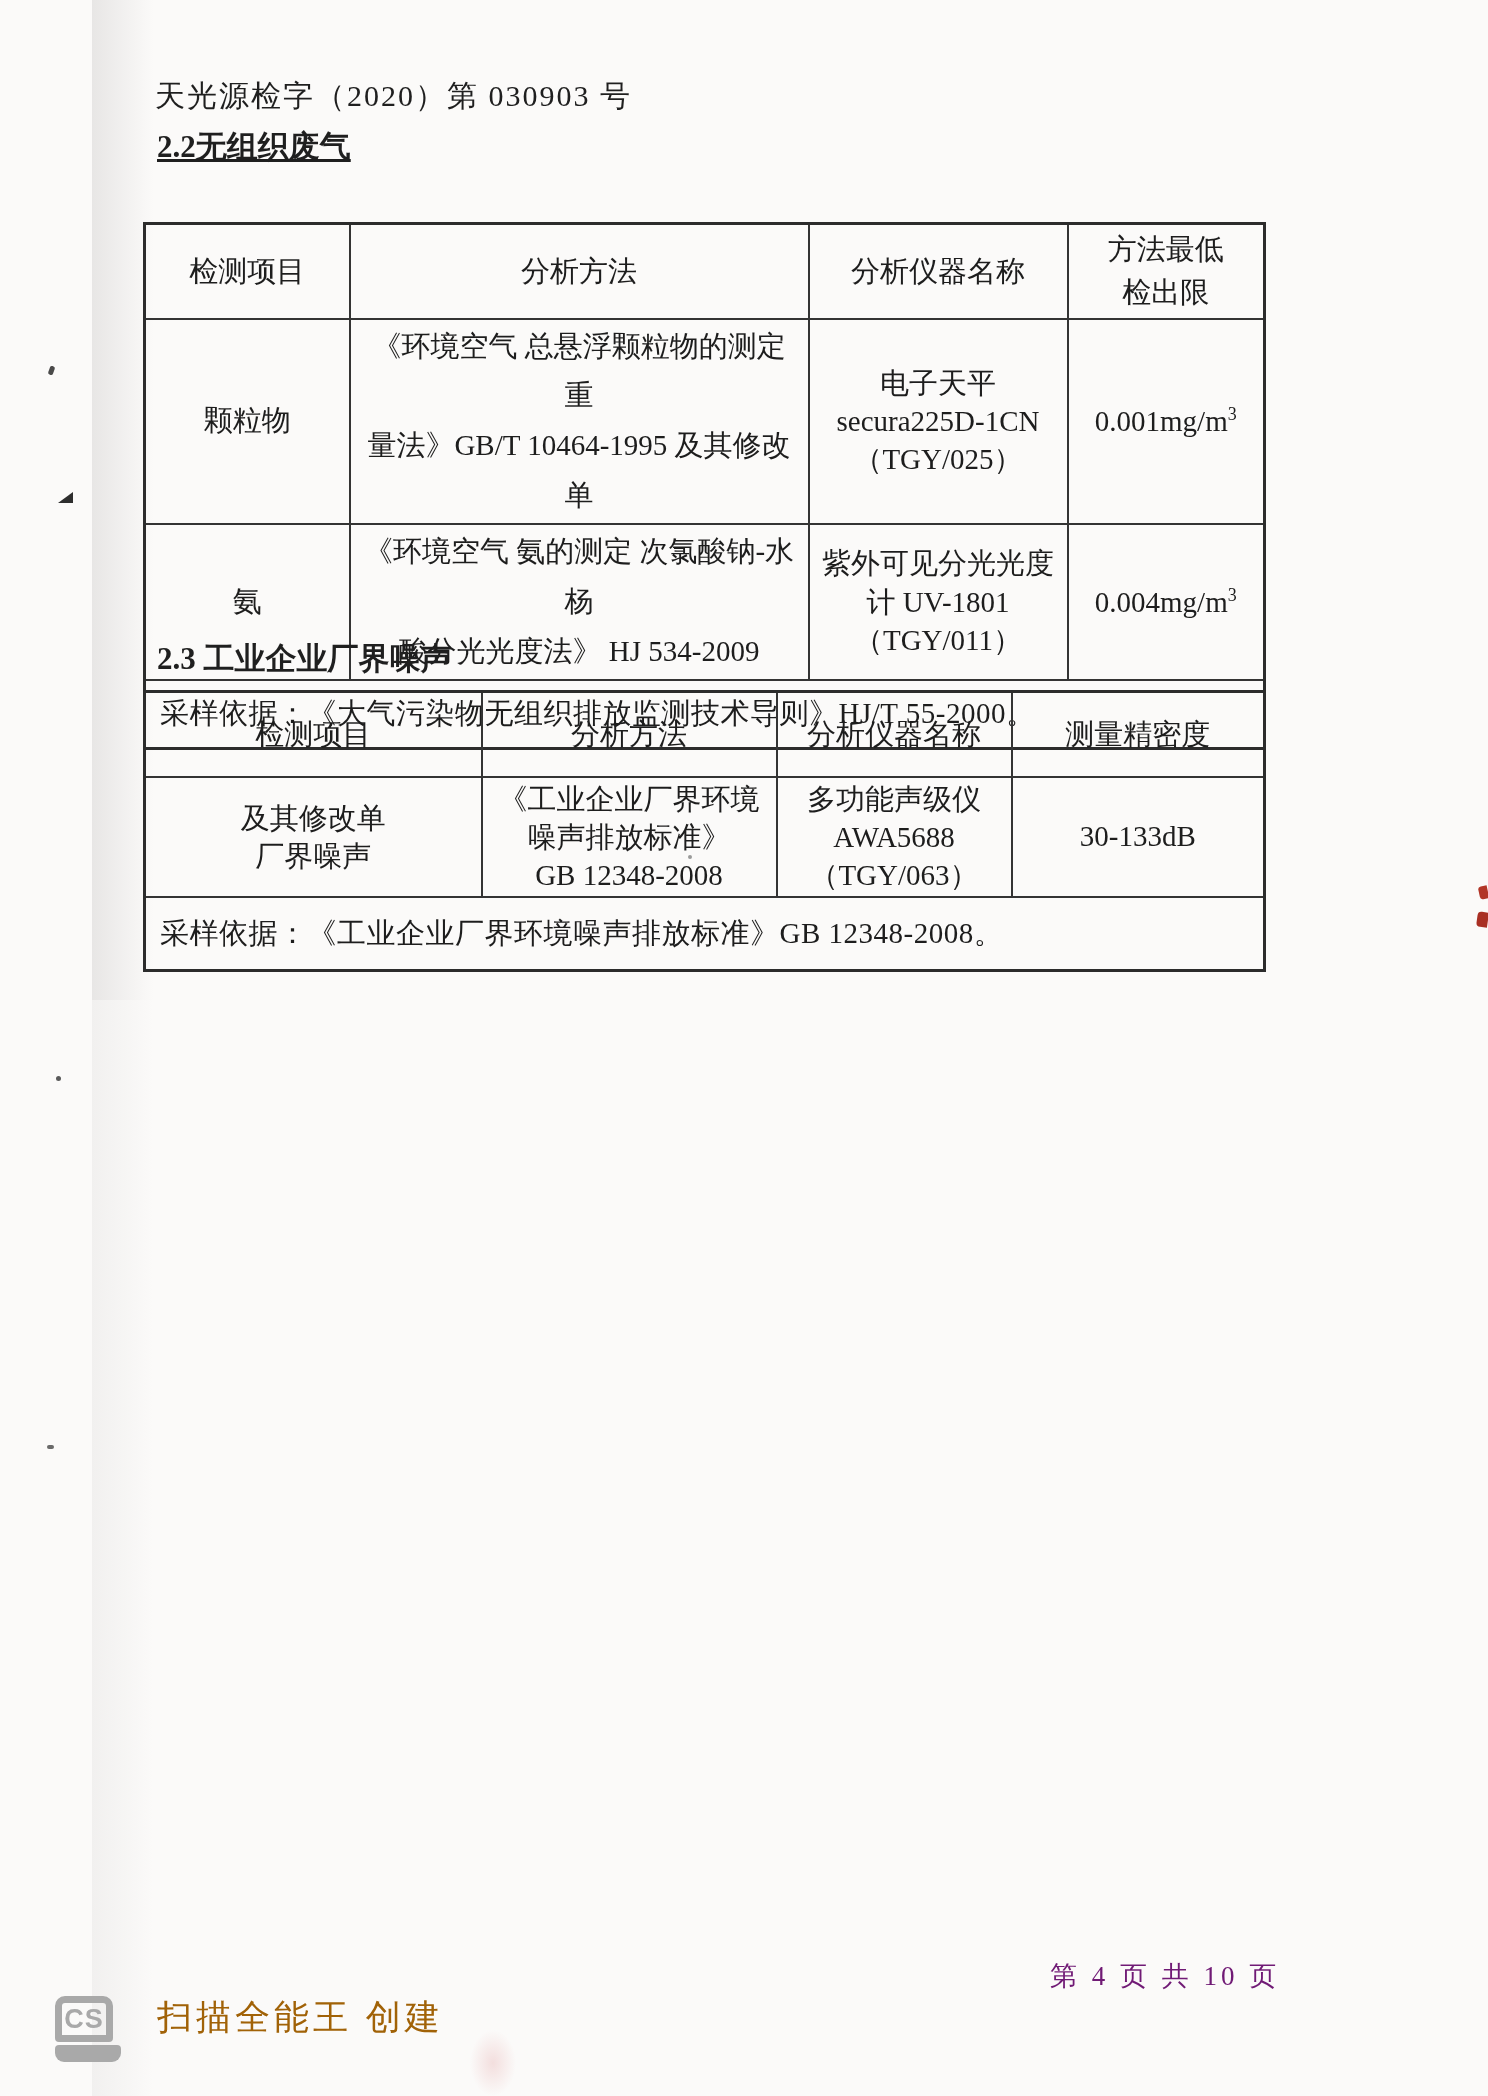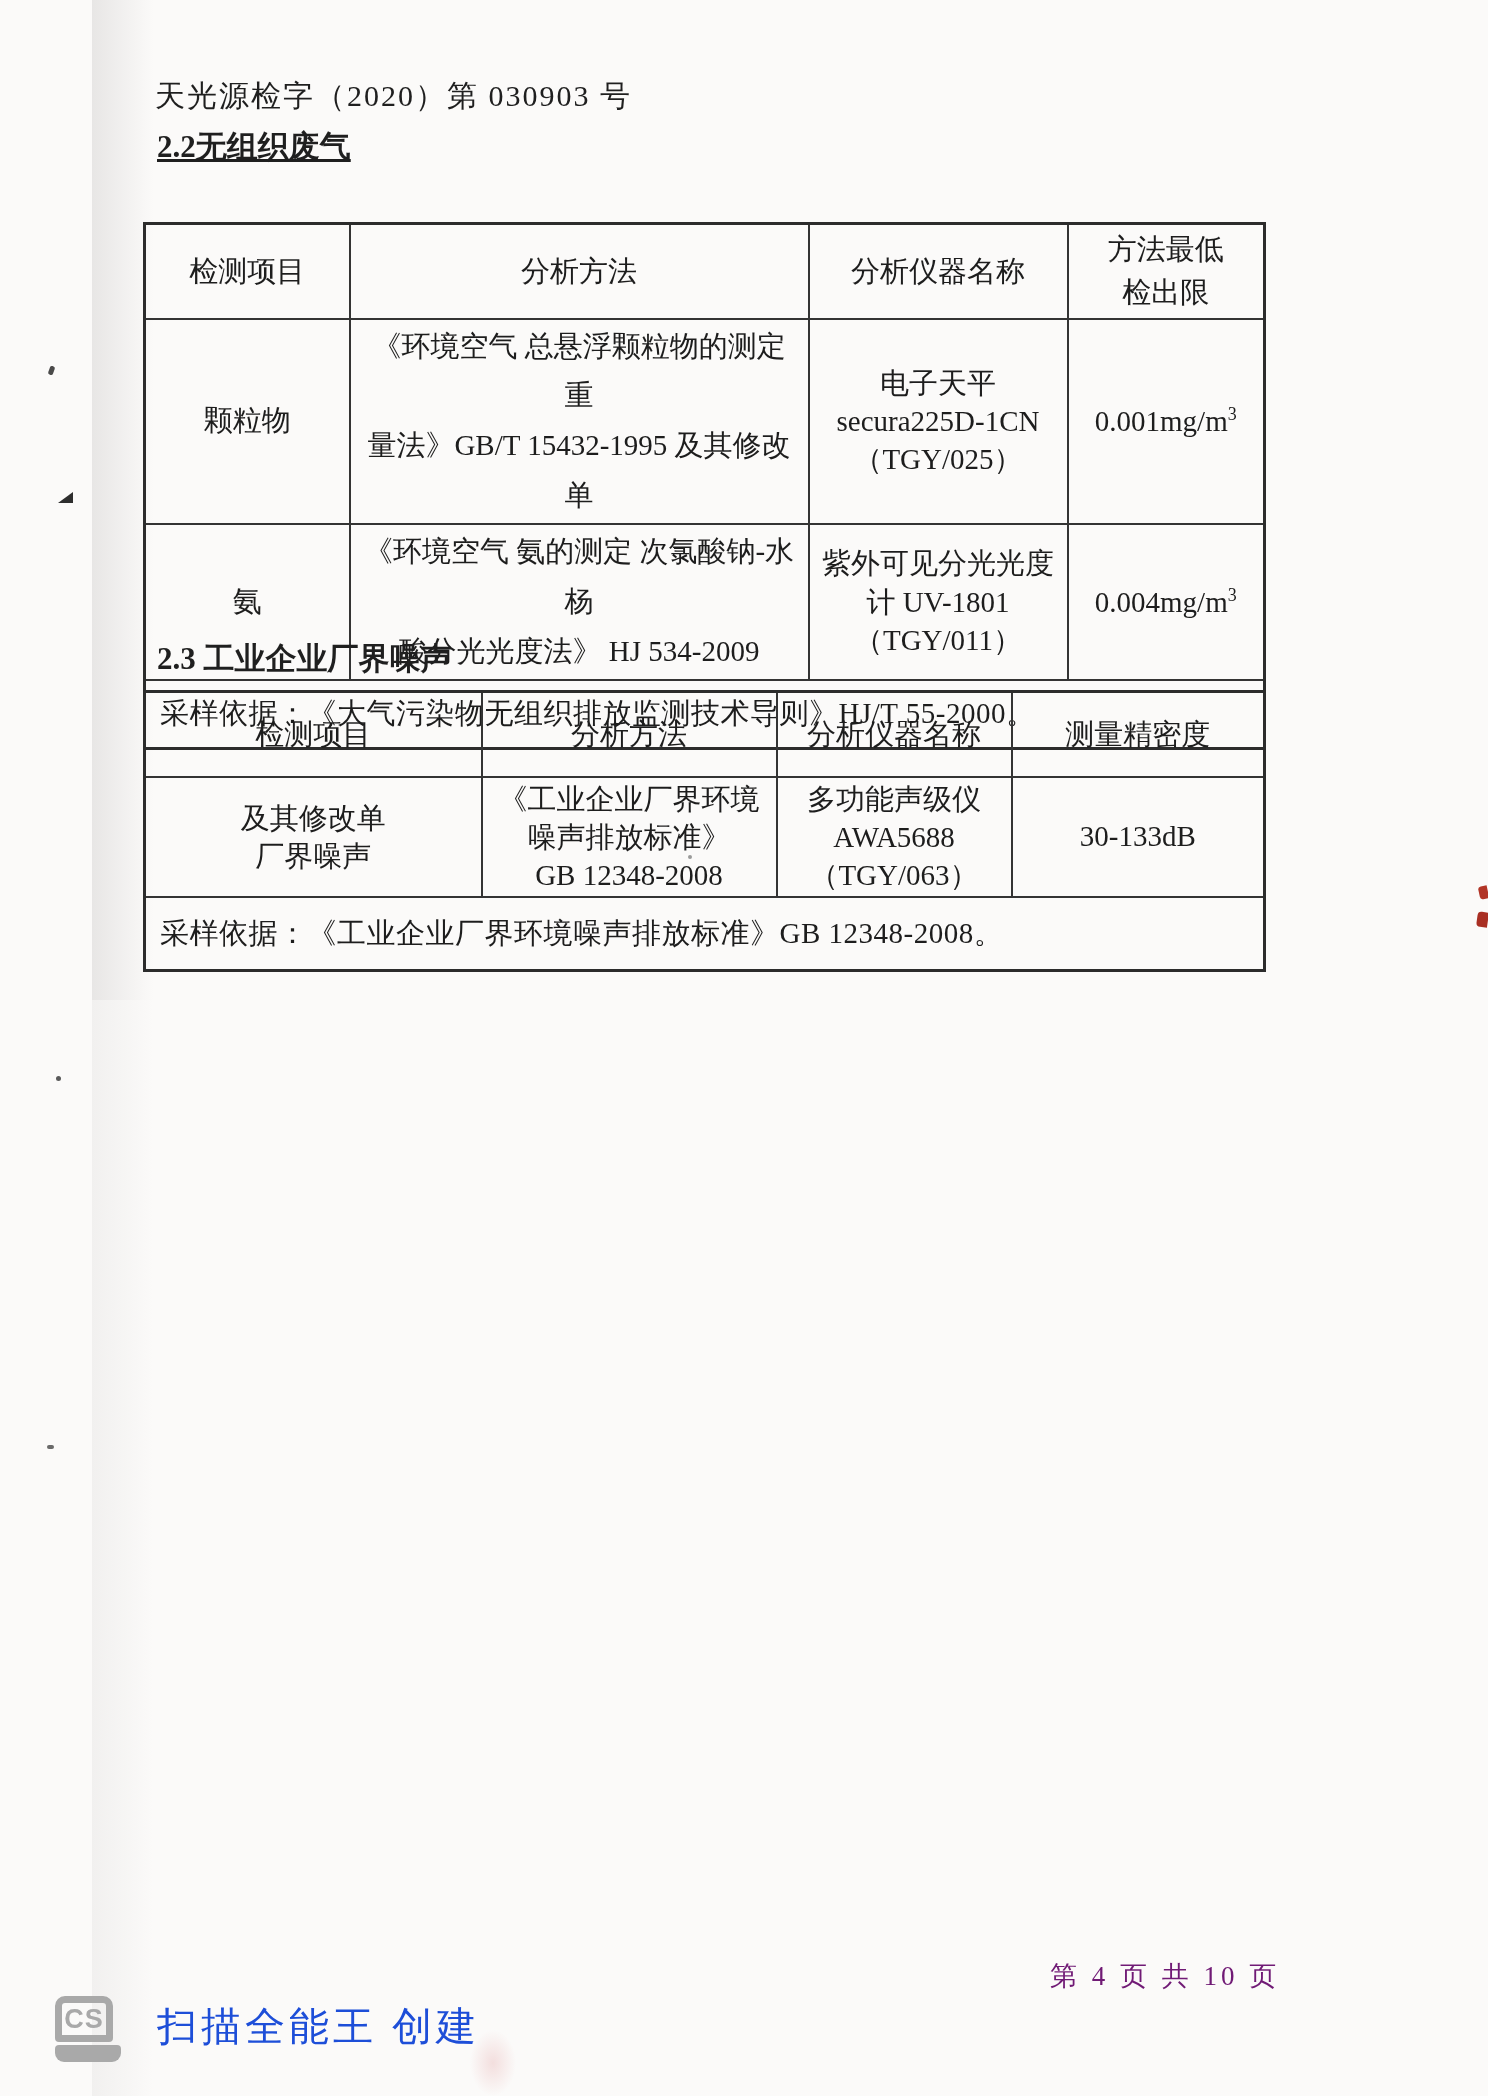--- a/index.html
+++ b/index.html
@@ -71,22 +71,22 @@
     display:flex; align-items:center; justify-content:center;
     color:#a9a9a9; font-family:"Liberation Sans", sans-serif;
     font-weight:bold; font-size:27px; letter-spacing:1px;
   }
   .wm-icon .bar {
     width:66px; height:17px; margin-top:3px;
     background:#a9a9a9; border-radius:4px 4px 9px 9px;
   }
   .wm-text {
     font-family:"Liberation Sans", sans-serif;
-    color:#1d4ed8; font-size:40px; letter-spacing:4px;
-    line-height:1.2; white-space:nowrap; margin-top:6px;
+    color:#a16207; font-size:35px; letter-spacing:4px;
+    line-height:1.2; white-space:nowrap; margin-top:0;
   }
 
   
   .speck { position:absolute; pointer-events:none; }
   .sp1 { left:49px;  top:366px;  width:5px;  height:9px;  background:#4a4a4a; border-radius:2px; transform:rotate(20deg); }
   .sp2 { left:58px;  top:492px;  width:15px; height:11px; background:#2e2e2e; clip-path:polygon(0 100%,100% 0,100% 100%); }
   .sp3 { left:56px;  top:1076px; width:5px;  height:5px;  background:#5a5a5a; border-radius:50%; }
   .sp4 { left:47px;  top:1445px; width:7px;  height:4px;  background:#6a6a6a; border-radius:2px; }
   .sp5 { left:688px; top:855px;  width:4px;  height:4px;  background:#9a9a9a; border-radius:50%; }
   .red1 { left:1479px; top:886px; width:9px;  height:13px; background:#b23527; border-radius:3px 0 0 3px; transform:rotate(-12deg); }
@@ -117,21 +117,21 @@
         <tr style="height:95px">
       <td class="header-cell">检测项目</td>
       <td class="header-cell">分析方法</td>
       <td class="header-cell">分析仪器名称</td>
       <td class="header-cell">方法最低
 检出限</td>
     </tr>
     <tr style="height:111px">
       <td>颗粒物</td>
       <td class="method-2line">《环境空气 总悬浮颗粒物的测定 重
-量法》GB/T 15432-1995 及其修改单</td>
+量法》GB/T 10464-1995 及其修改单</td>
       <td class="multiline">电子天平
 secura225D-1CN
 （TGY/025）</td>
       <td><span>0.001mg/m</span><sup>3</sup></td>
     </tr>
     <tr style="height:110px">
       <td>氨</td>
       <td class="method-2line">《环境空气 氨的测定 次氯酸钠-水杨
 酸分光光度法》 HJ 534-2009</td>
       <td class="multiline">紫外可见分光光度

